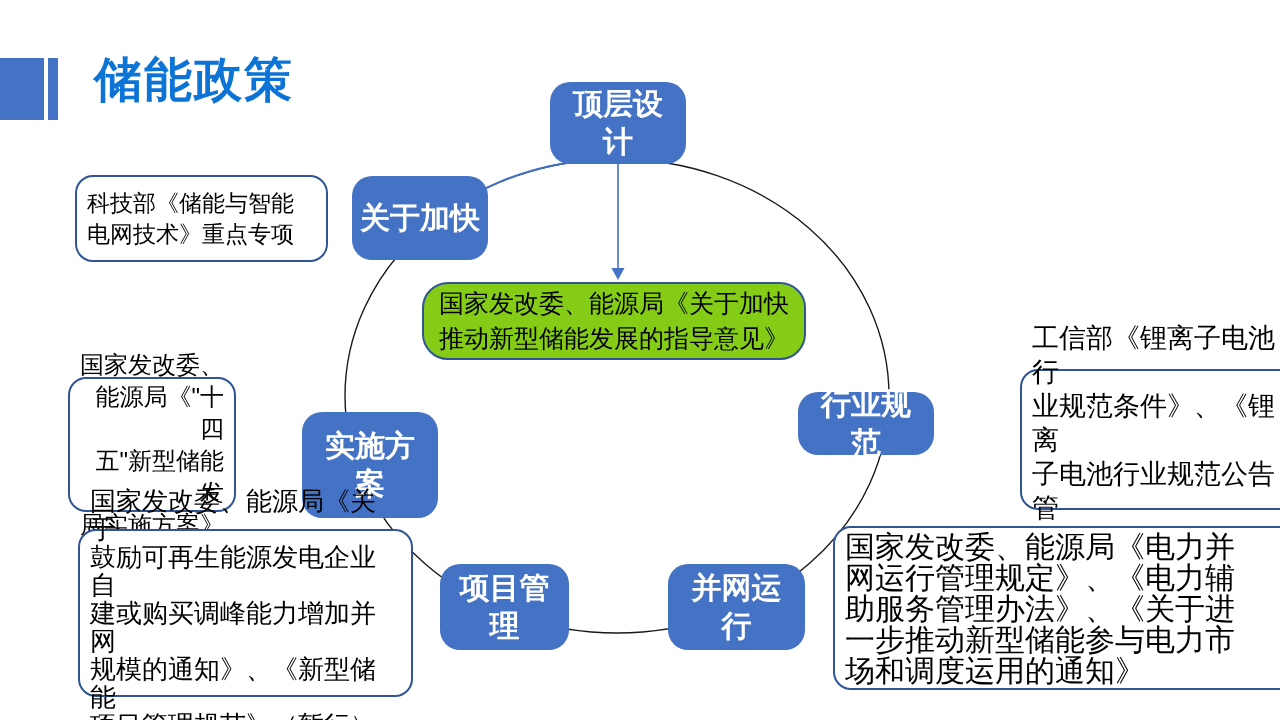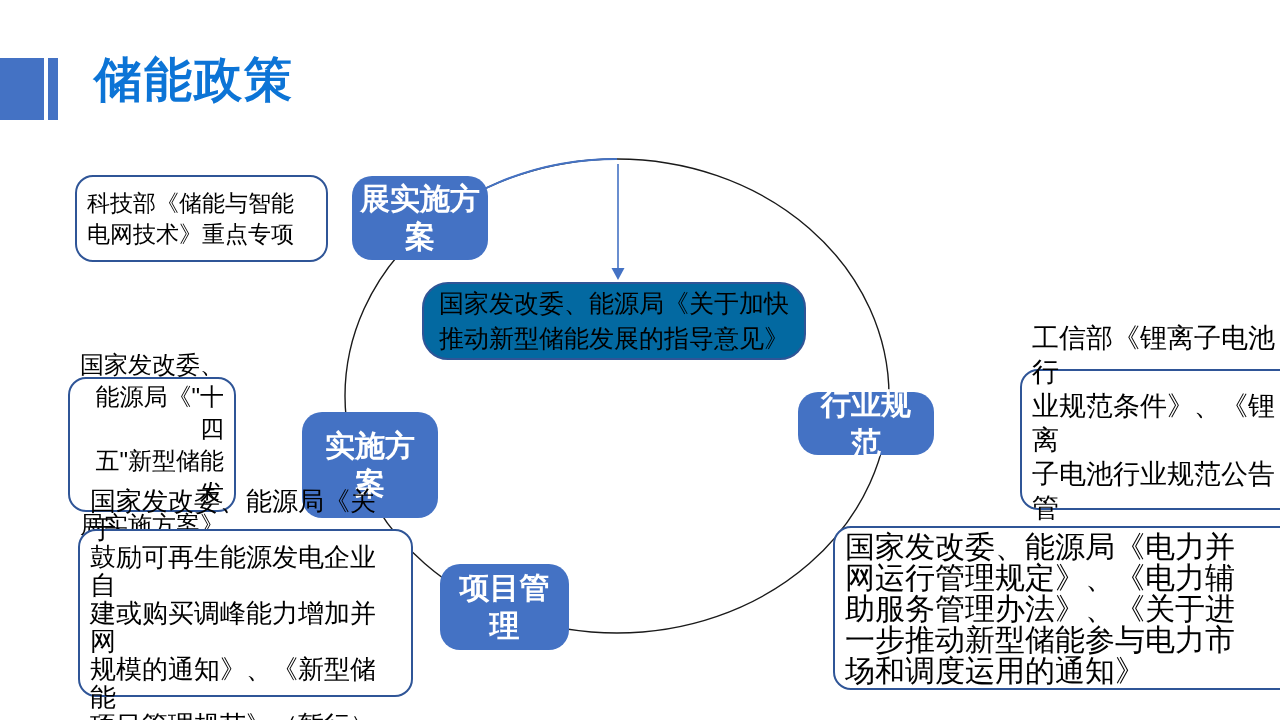--- a/index.html
+++ b/index.html
@@ -36,21 +36,21 @@
   .n-topright   { left:750px; top:176px; width:136px; height:84px; }
   .n-left       { left:302px; top:412px; width:136px; height:106px; }
   .n-right      { left:798px; top:392px; width:136px; height:63px; }
   .n-bottomleft { left:440px; top:564px; width:129px; height:86px; }
   .n-bottomright{ left:668px; top:564px; width:137px; height:86px; }
 
   
   .center-note {
     position:absolute; z-index:2; box-sizing:border-box;
     left:422px; top:282px; width:384px; height:78px;
-    background:#0369a1; border:2px solid var(--callout-border,#2F5597);
+    background:#84cc16; border:2px solid var(--callout-border,#2F5597);
     border-radius:26px; color:#000;
     font-size:25px; line-height:35px; white-space:pre-line;
     display:flex; align-items:center; justify-content:center; text-align:left;
   }
 
   
   .callout {
     position:absolute; z-index:3; box-sizing:border-box;
     background:#fff; border:2.5px solid var(--callout-border,#2F5597);
     border-radius:18px; color:#000; white-space:pre-line;
@@ -72,27 +72,31 @@
   <div class="deco deco-b"></div>
   <div class="page-title">储能政策</div>
 
   <svg class="wires" width="1280" height="720" viewBox="0 0 1280 720">
     <ellipse cx="617" cy="396" rx="272" ry="237" fill="none" stroke="var(--circle-stroke,#1a1a1a)" stroke-width="1.4"></ellipse>
     <path d="M617,159 A272,237 0 0 0 404,248" fill="none" stroke="var(--accent,#4472C4)" stroke-width="2"></path>
     <line x1="618" y1="164" x2="618" y2="269" stroke="var(--accent,#4472C4)" stroke-width="1.6"></line>
     <polygon points="611.5,268 624.5,268 618,280" fill="var(--accent,#4472C4)"></polygon>
   </svg>
 
-  <div class="node n-topleft">展实施方案</div>
+  <div class="node n-top">顶层设
+计</div>
+  <div class="node n-topleft">关于加快</div>
   <div class="node n-left">实施方
 案</div>
   <div class="node n-right">行业规
 范</div>
   <div class="node n-bottomleft">项目管
 理</div>
+  <div class="node n-bottomright">并网运
+行</div>
 
   <div class="center-note">国家发改委、能源局《关于加快
 推动新型储能发展的指导意见》</div>
 
   <div class="callout c-tech">科技部《储能与智能
 电网技术》重点专项</div>
   <div class="callout c-impl">国家发改委、
 能源局《"十四
 五"新型储能发
 展实施方案》</div>

